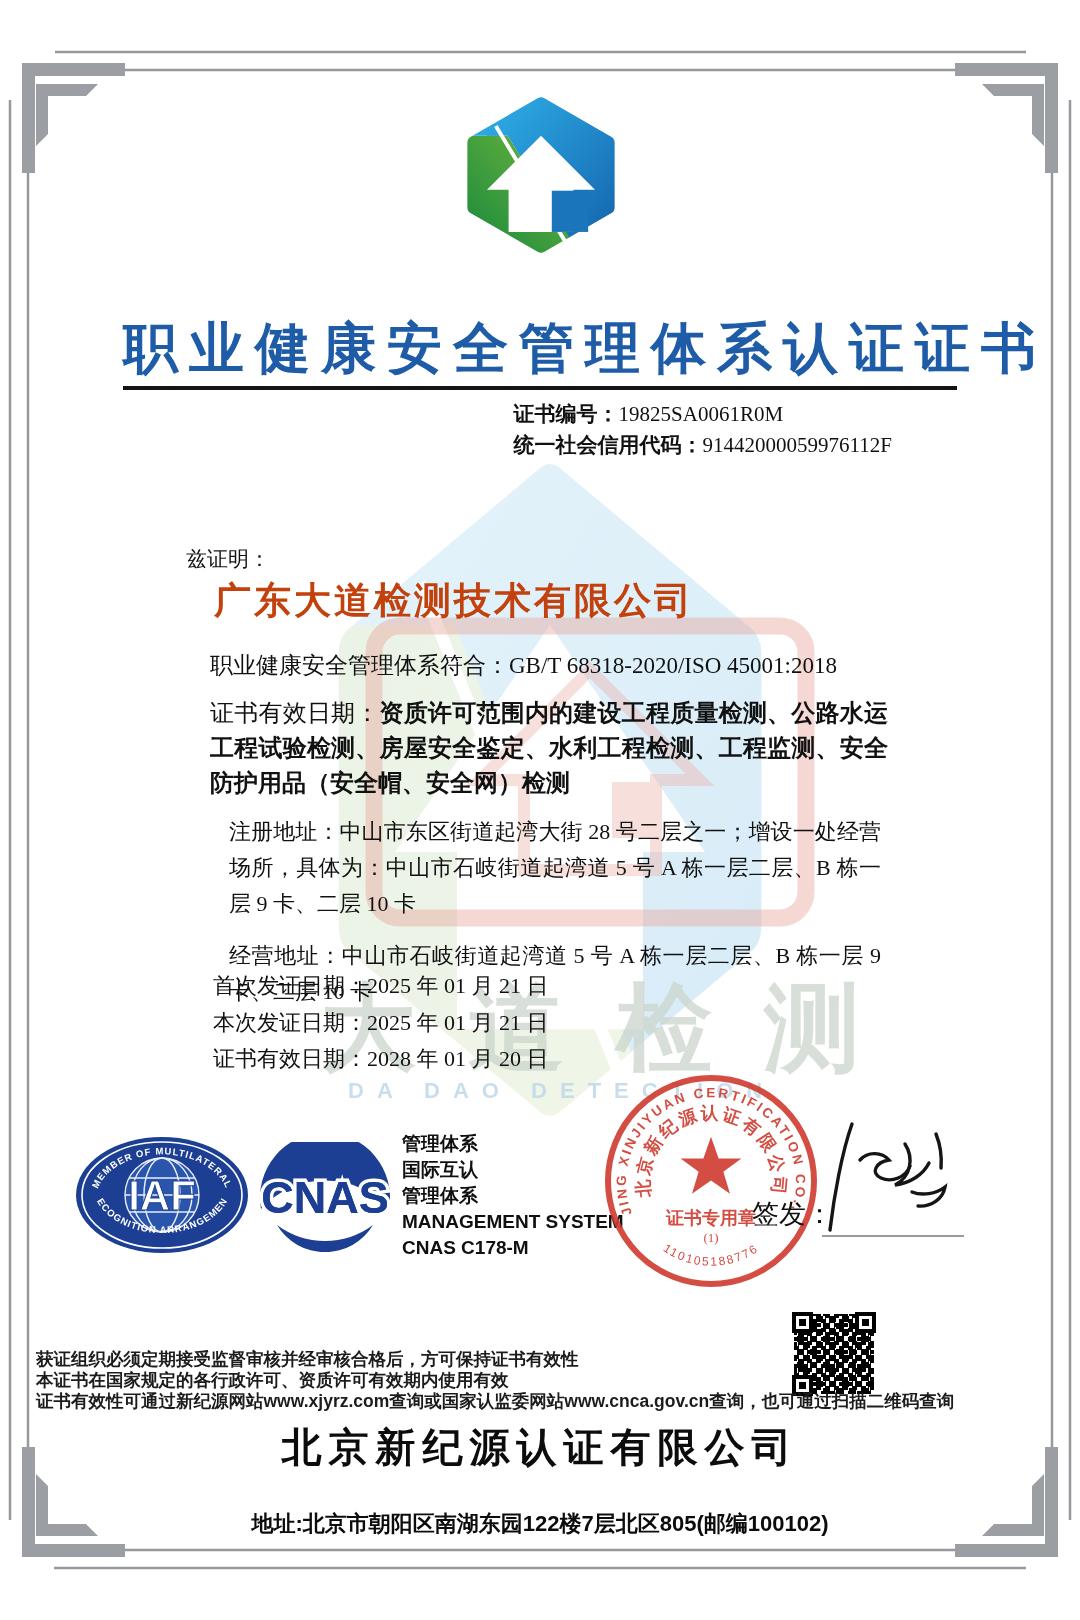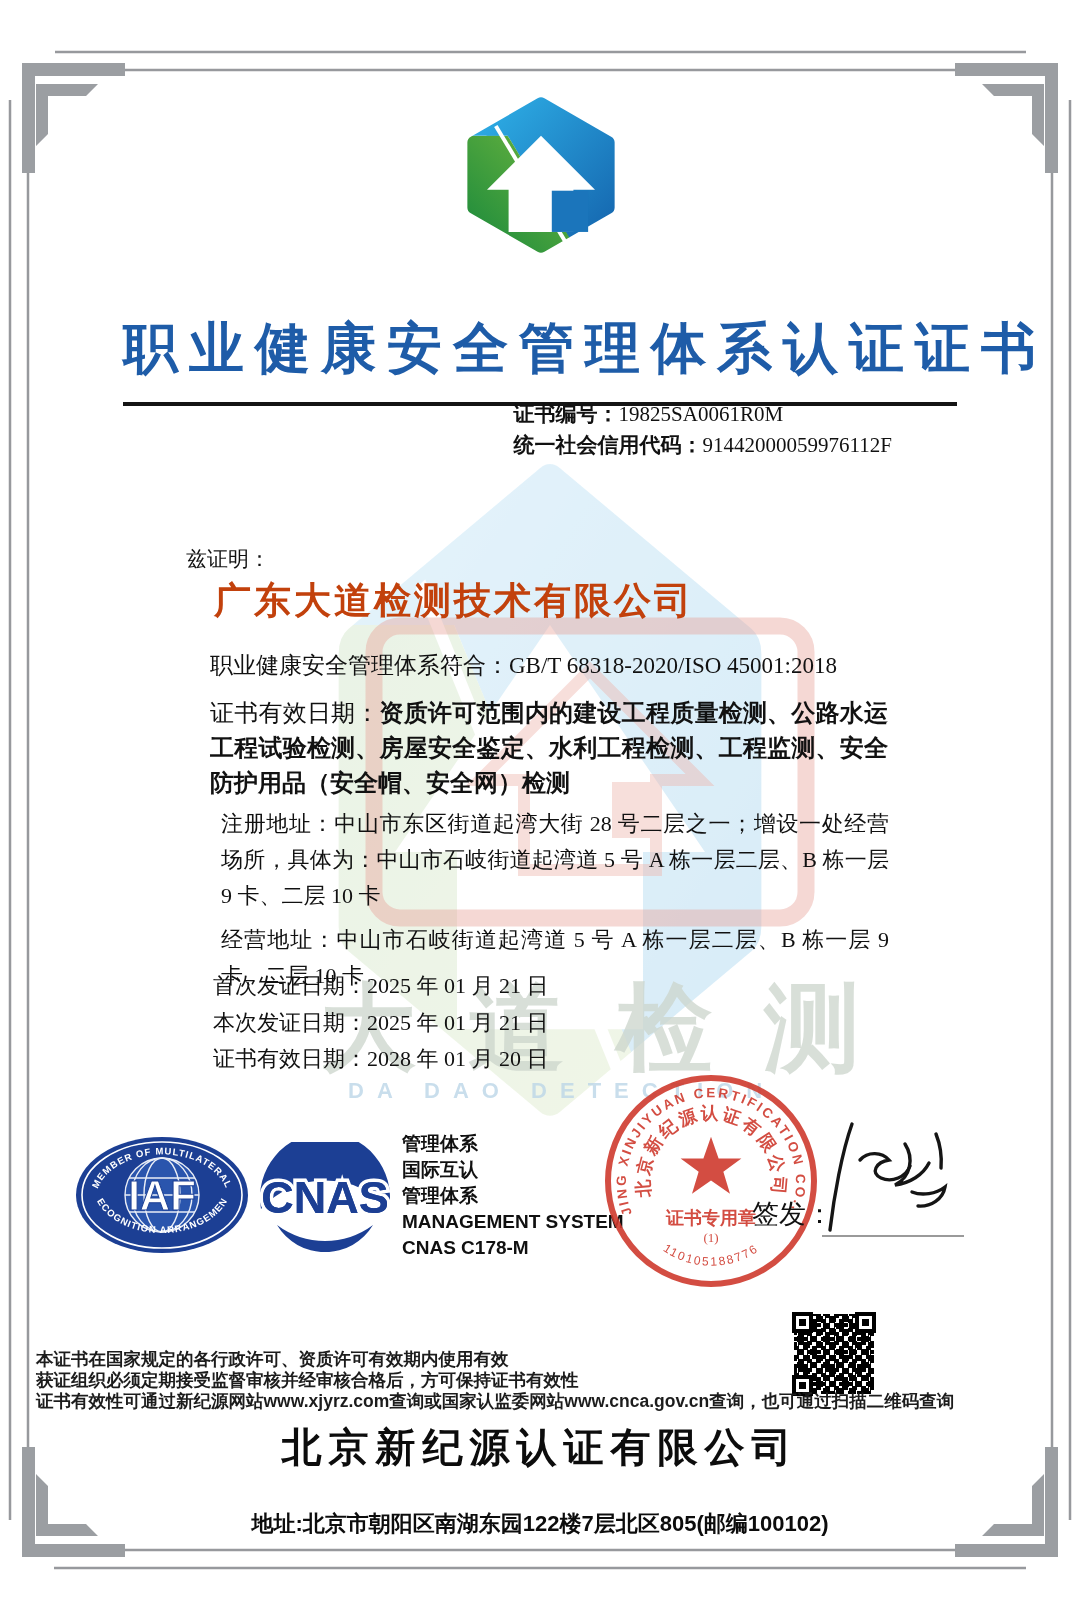--- a/index.html
+++ b/index.html
@@ -8,33 +8,33 @@
   .abs{position:absolute;}
 
   
   .wm-cn{left:320px;top:965px;width:560px;font-size:96px;font-weight:bold;
          color:#ccd5cc;opacity:.75;letter-spacing:52px;white-space:nowrap;}
   .wm-en{left:348px;top:1078px;font-size:22px;color:#bcd6e8;opacity:.8;letter-spacing:13px;
          font-family:"Liberation Sans","DejaVu Sans",sans-serif;font-weight:bold;white-space:nowrap;}
 
   
   .title-block{left:123px;top:312px;width:834px;text-align:left;
-               border-bottom:4px solid #141414;padding-bottom:16px;}
+               border-bottom:4px solid #141414;}
   .title{font-size:55px;font-weight:bold;letter-spacing:11px;white-space:nowrap;}
   .certnos{right:188px;top:399px;text-align:left;line-height:31px;font-size:21px;color:#111;}
   .certnos b{font-weight:bold;}
 
   
   .certify{left:186px;top:545px;font-size:21px;color:#111;}
   .company{left:214px;top:576px;font-size:37px;font-weight:bold;letter-spacing:3px;color:#c2410c;}
   .standard{left:210px;top:650px;font-size:23px;color:#111;}
   .scope{left:210px;top:696px;width:678px;font-size:24px;line-height:35px;color:#111;text-align:justify;}
   .scope .bold{font-weight:bold;}
   .addresses{left:213px;top:798px;width:684px;font-size:22px;line-height:36px;color:#111;text-align:justify;}
-  .addresses p{margin:8px;}
+  .addresses p{margin:16px;}
   .dates{left:213px;top:924px;font-size:22px;line-height:36.5px;color:#111;margin-top:44px;}
   .dates p{margin:0;}
 
   
   .acc-desc{left:402px;top:1131px;font-family:"Liberation Sans","DejaVu Sans",sans-serif;
             font-size:19px;line-height:26px;font-weight:bold;color:#101010;}
 
   
   .sign-label{left:752px;top:1196px;font-size:27px;color:#111;}
   .sign-line{left:822px;top:1235px;width:142px;border-top:2px solid #9a9a9a;height:0;}
@@ -253,21 +253,21 @@
   <div class="abs sign-line"></div>
 
   <div class="abs qr">
     <div class="qr-body"></div>
     <div class="finder f-tl"></div>
     <div class="finder f-tr"></div>
     <div class="finder f-bl"></div>
   </div>
 
   <div class="abs notes">
+    <p>获证组织必须定期接受监督审核并经审核合格后，方可保持证书有效性</p>
     <p>本证书在国家规定的各行政许可、资质许可有效期内使用有效</p>
-    <p>获证组织必须定期接受监督审核并经审核合格后，方可保持证书有效性</p>
     <p>证书有效性可通过新纪源网站www.xjyrz.com查询或国家认监委网站www.cnca.gov.cn查询，也可通过扫描二维码查询</p>
   </div>
 
   <div class="abs issuer">北京新纪源认证有限公司</div>
   <div class="abs issuer-addr">地址:北京市朝阳区南湖东园122楼7层北区805(邮编100102)</div>
 
 </div>
 
 </body></html>

